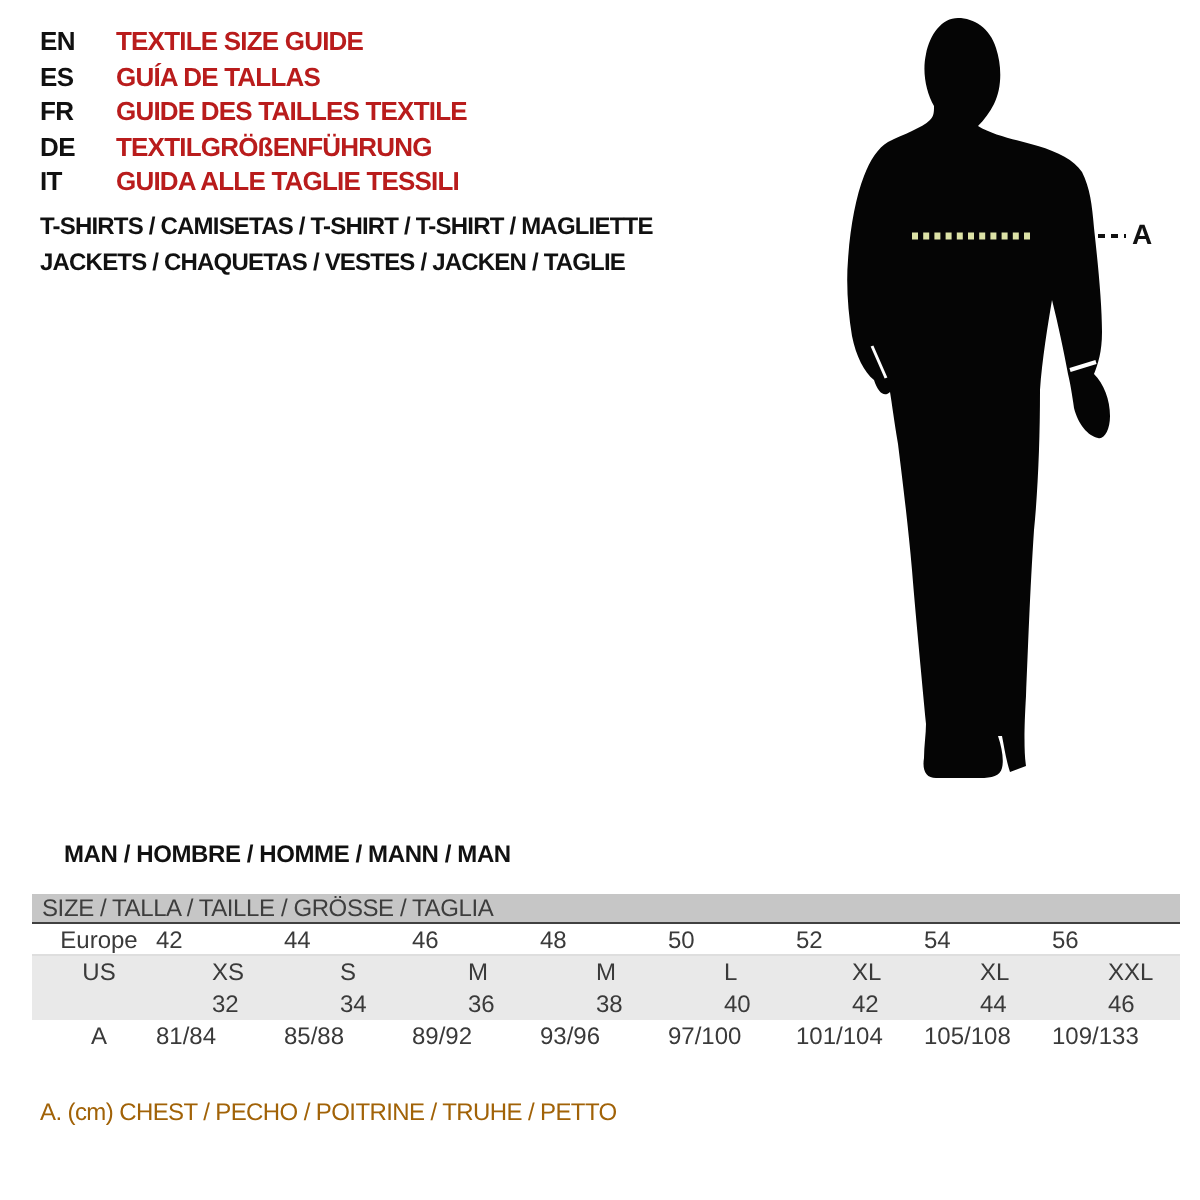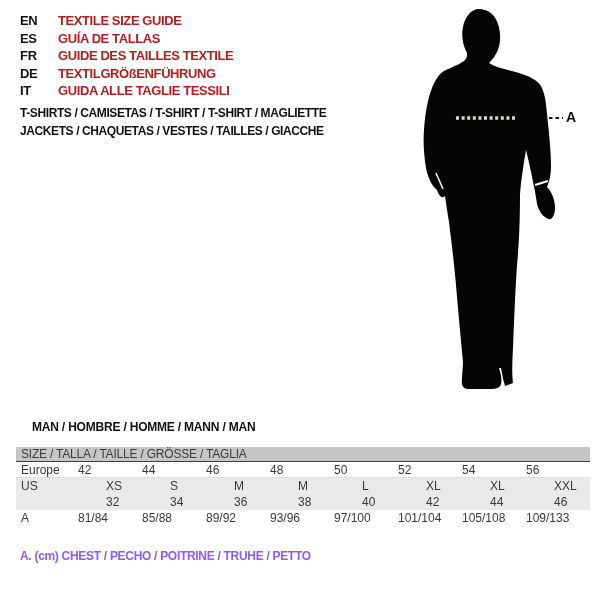--- a/index.html
+++ b/index.html
@@ -32,25 +32,25 @@
   
   .size-table{position:absolute;left:16px;top:447px;width:574px;font-size:12px;color:#3a3a3a;}
   .t-header{
     height:15px;background:#c6c6c6;border-bottom:1px solid #404040;
     display:flex;align-items:center;padding-left:5px;box-sizing:border-box;
     color:#3d3d3d;letter-spacing:-0.2px;
   }
   .t-row{display:flex;height:16px;align-items:center;}
   .t-row.shaded{background:#e9e9e9;gap:28px;}
   .t-row.first-white{border-bottom:1px solid #dedede;box-sizing:border-box;}
-  .t-label{width:62px;padding-left:5px;box-sizing:border-box;text-align:left;}
+  .t-label{width:62px;padding-left:5px;box-sizing:border-box;text-align:center;}
   .t-cell{flex:1;}
 
   
-  .footnote{position:absolute;left:20px;top:549px;font-weight:bold;font-size:12px;color:#8b5cf6;letter-spacing:-0.3px;}
+  .footnote{position:absolute;left:20px;top:549px;font-weight:normal;font-size:12px;color:#a16207;letter-spacing:-0.3px;}
 </style>
 </head>
 <body>
 
 <div class="canvas">
 
   <svg class="figure-svg" viewBox="0 0 600 600">
     <path d="M 479 9
          C 487 9 495 14 498 24
          C 501 33 501 44 497 52
@@ -114,21 +114,21 @@
       <span class="lang-label">TEXTILGRÖßENFÜHRUNG</span>
     </div>
     <div class="lang-row">
       <span class="lang-code">IT</span>
       <span class="lang-label">GUIDA ALLE TAGLIE TESSILI</span>
     </div>
   </div>
 
   <div class="product-lines">
     <div class="product-line">T-SHIRTS / CAMISETAS / T-SHIRT / T-SHIRT / MAGLIETTE</div>
-    <div class="product-line">JACKETS / CHAQUETAS / VESTES / TAILLES / GIACCHE</div>
+    <div class="product-line">JACKETS / CHAQUETAS / VESTES / JACKEN / TAGLIE</div>
   </div>
 
   <span class="measure-label">A</span>
 
   <div class="man-caption">MAN / HOMBRE / HOMME / MANN / MAN</div>
 
   <div class="size-table">
     <div class="t-header">SIZE / TALLA / TAILLE / GRÖSSE / TAGLIA</div>
 
     <div class="t-row first-white">

